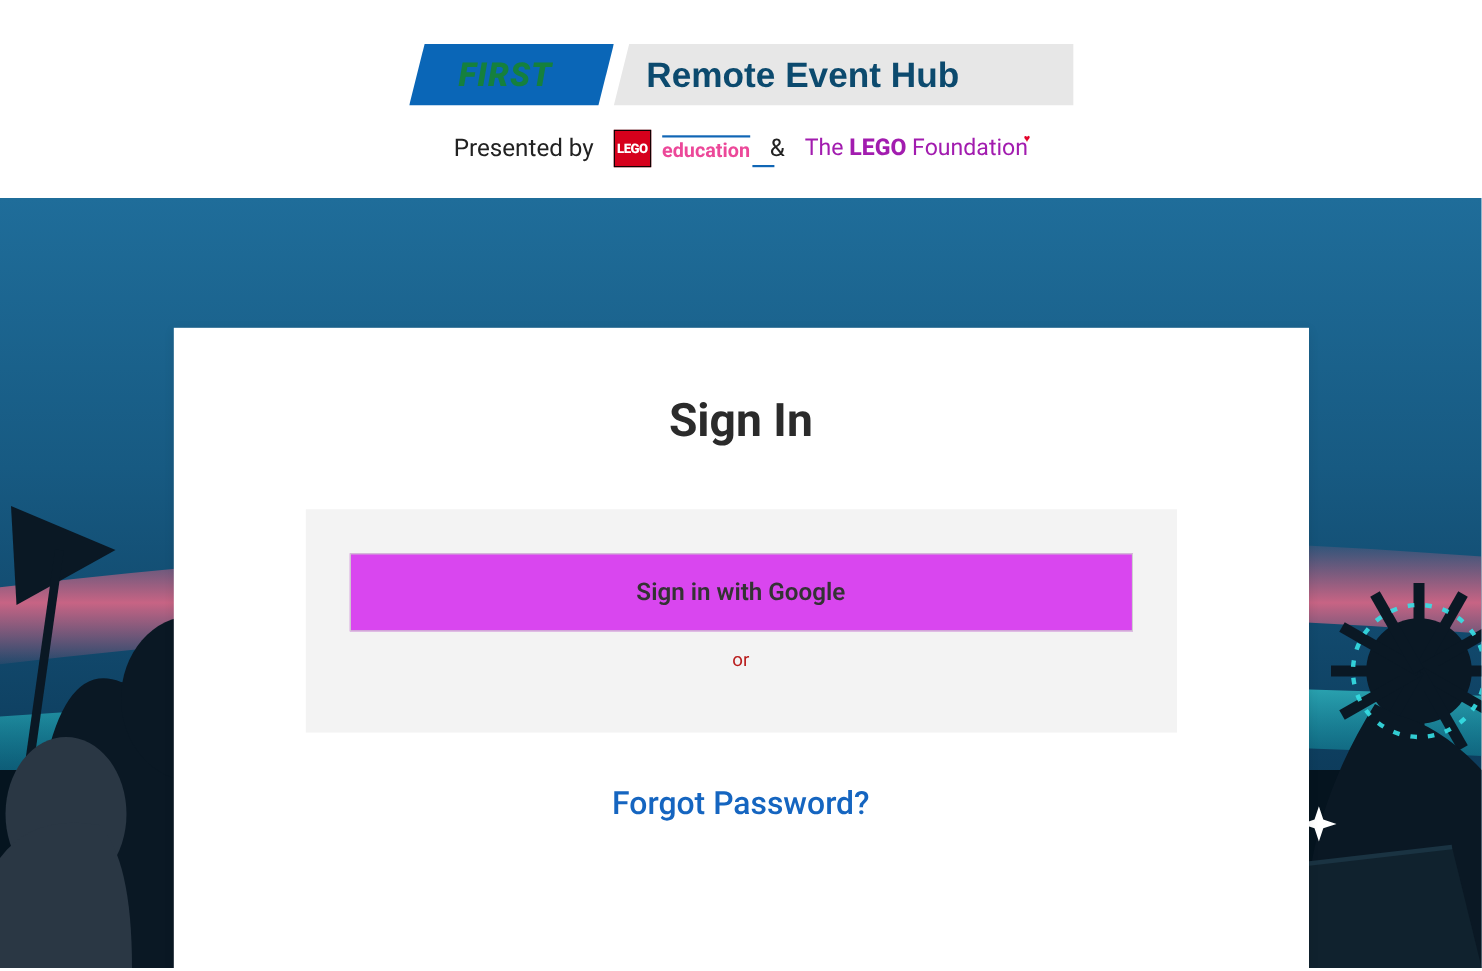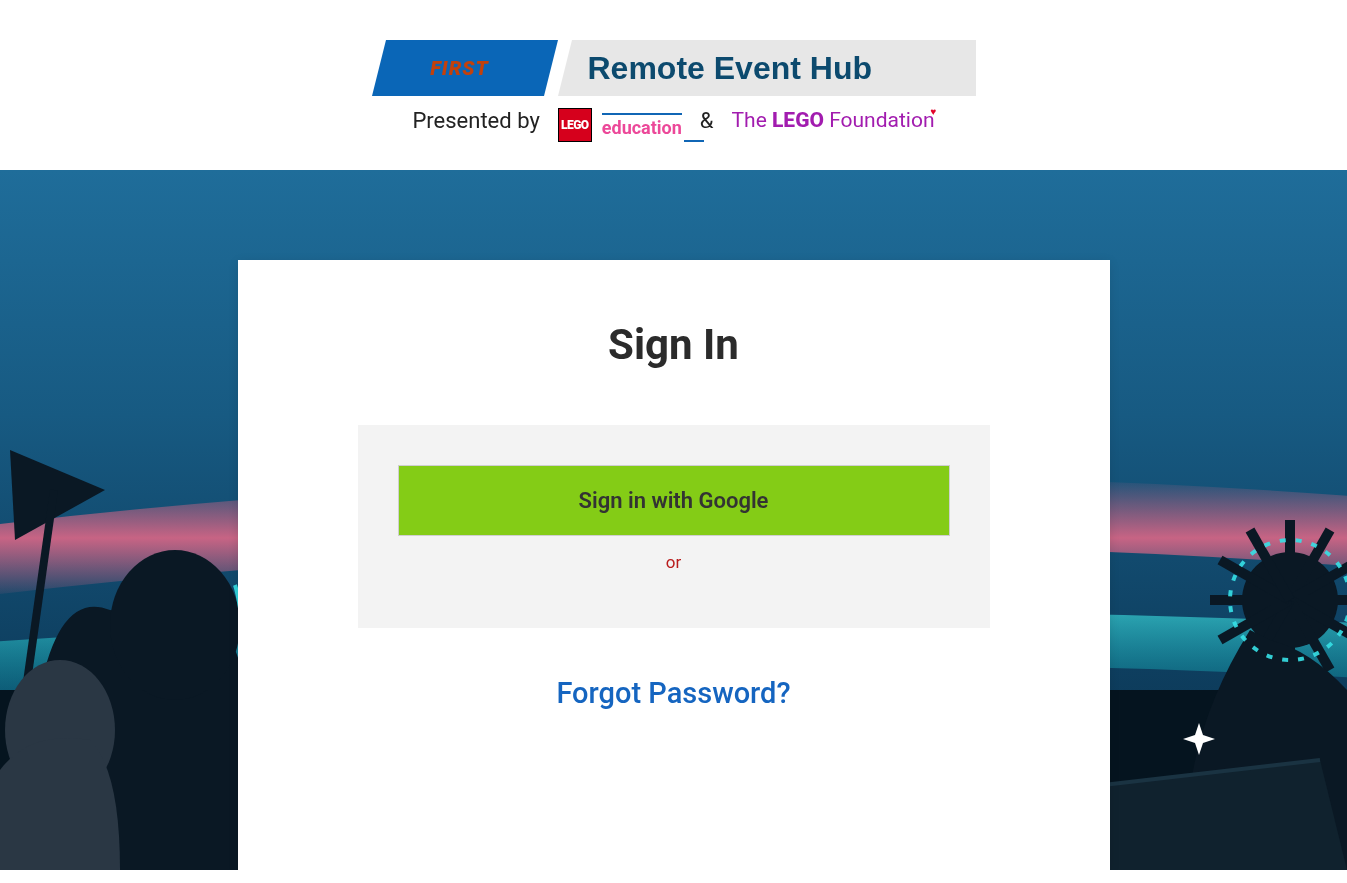--- a/index.html
+++ b/index.html
@@ -25,46 +25,46 @@
     align-items: stretch;
     height: 56px;
   }
   .banner-first {
     position: relative;
     width: 186px;
     height: 56px;
     display: flex;
     align-items: center;
     justify-content: center;
-    color: #c2410c;
+    color: #15803d;
     font-style: italic;
     font-weight: 900;
-    font-size: 20px;
+    font-size: 30px;
     letter-spacing: 1px;
   }
   .banner-first svg { position: absolute; inset: 0; width: 100%; height: 100%; }
   .banner-first span { position: relative; z-index: 1; padding-right: 10px; }
   .banner-hub {
     position: relative;
     width: 418px;
     height: 56px;
     display: flex;
     align-items: center;
     color: #0c4a6e;
     font-weight: 700;
     font-size: 32px;
     letter-spacing: 0px;
   }
   .banner-hub svg { position: absolute; inset: 0; width: 100%; height: 100%; }
   .banner-hub span { position: relative; z-index: 1; padding-left: 30px; font-family: "Arial Narrow", Arial, sans-serif; font-stretch: condensed;}
 
   .presented {
-    margin-top: 12px;
-    display: flex;
-    align-items: flex-start;
+    margin-top: 22px;
+    display: flex;
+    align-items: center;
     gap: 18px;
     font-size: 22px;
     color: #222;
   }
   .presented .lbl { font-weight: 400; }
   .lego-box {
     display: inline-flex;
     align-items: center;
     justify-content: center;
     width: 34px;
@@ -113,42 +113,43 @@
     display: flex;
     justify-content: center;
     padding-top: 90px;
   }
   .hero-bg { position: absolute; inset: 0; width: 100%; height: 100%; }
 
   
   .card {
     position: relative;
     z-index: 5;
-    width: 872px;
+    width: 1032px;
     background: #ffffff;
     padding: 60px 120px 80px 120px;
     box-shadow: 0 2px 10px rgba(0,0,0,0.1);
+    margin-top: 28px;
   }
   .card h1 {
     text-align: center;
     font-size: 42px;
     font-weight: 700;
     color: #2b2b2b;
     margin-bottom: 56px;
   }
   .methods {
     background: #f3f3f3;
     padding: 40px;
     display: flex;
     flex-direction: column;
     align-items: center;
   }
   .signin-btn {
     width: 100%;
-    background: #84cc16;
+    background: #d946ef;
     border: 1px solid #cfcfcf;
     padding: 22px 0;
     font-size: 22px;
     font-weight: 600;
     color: #333;
     cursor: pointer;
     font-family: inherit;
   }
   .or {
     margin: 16px 0;

